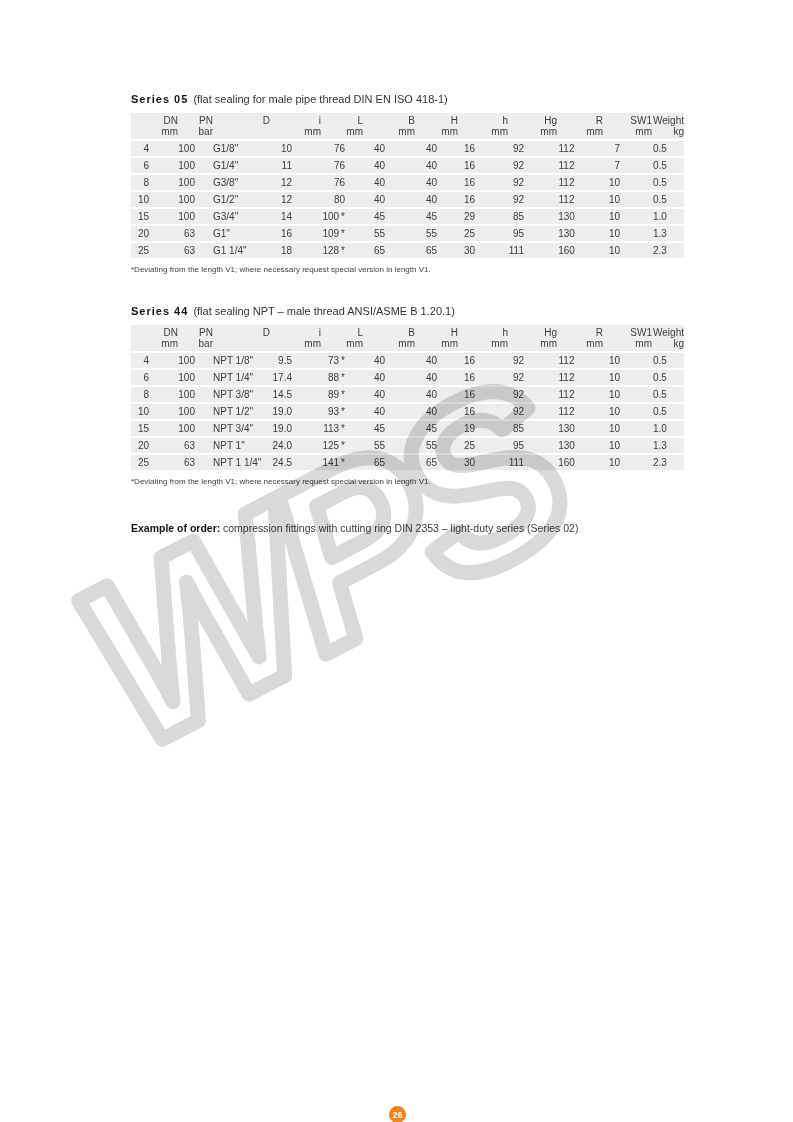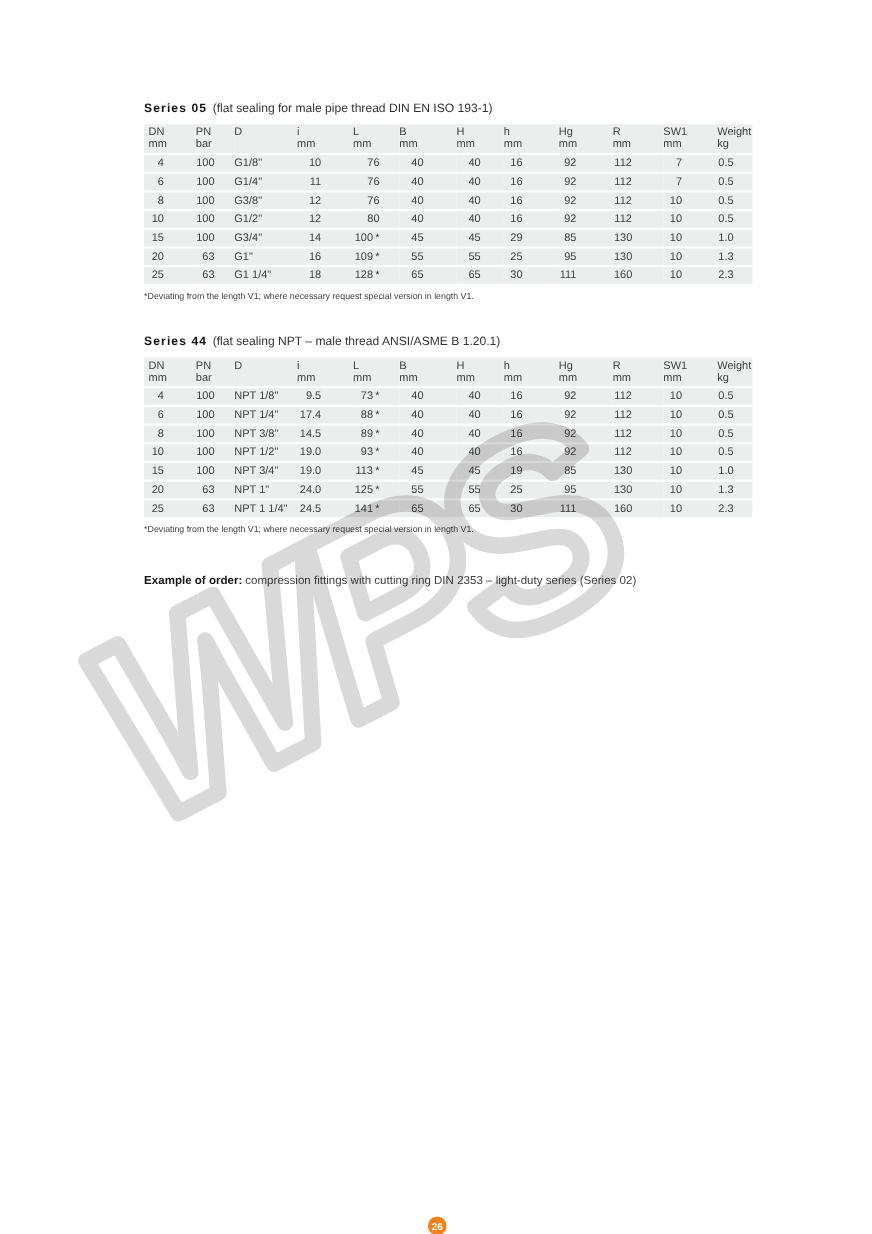--- a/index.html
+++ b/index.html
@@ -5,21 +5,21 @@
   html,body{margin:0;padding:0;}
   body{
     width:793px;height:1122px;position:relative;background:#ffffff;
     font-family:"Liberation Sans", sans-serif;color:#3d3d3d;overflow:hidden;
   }
   .sheet-section{position:absolute;left:131px;width:553px;}
   .sec-title{font-size:11px;line-height:12px;color:#333;margin:0 0 6px 0;white-space:nowrap;}
   .sec-title .tbold{font-weight:bold;color:#141414;letter-spacing:1px;margin-right:2px;}
   table.spec{border-collapse:separate;border-spacing:0 2px;table-layout:fixed;width:553px;}
   .spec th,.spec td{background:#eceded;font-size:10px;color:#3d3d3d;font-weight:normal;white-space:nowrap;overflow:hidden;}
-  .spec th{text-align:left;vertical-align:top;padding:2px 0;line-height:11px;margin-top:36px;}
+  .spec th{text-align:right;vertical-align:top;padding:2px 0;line-height:11px;margin-top:36px;}
   .spec th .u{display:block;}
   .spec td{padding:1px 0;line-height:13px;}
   .spec th.c0{padding-left:4px;}
   .spec td.c0{text-align:right;padding-right:29px;}
   .spec td.c1{text-align:right;padding-right:18px;}
   .spec td.c2{text-align:left;}
   .spec td.c3{text-align:right;padding-right:29px;}
   .spec td.c4{text-align:right;padding-right:18px;}
   .spec td.c5{text-align:right;padding-right:30px;}
   .spec td.c6{text-align:right;padding-right:21px;}
@@ -36,21 +36,21 @@
   .page-badge{
     position:absolute;left:389px;top:1106px;width:17px;height:17px;border-radius:50%;
     color:#fff;font-size:9px;font-weight:bold;display:flex;align-items:center;justify-content:center;
   }
   .watermark{position:absolute;left:0;top:0;pointer-events:none;mix-blend-mode:multiply;z-index:10;}
 </style>
 </head>
 <body>
 
 <section class="sheet-section" style="top:93px">
-  <p class="sec-title"><span class="tbold">Series 05</span> <span>(flat sealing for male pipe thread DIN EN ISO 193-1)</span></p>
+  <p class="sec-title"><span class="tbold">Series 05</span> <span>(flat sealing for male pipe thread DIN EN ISO 418-1)</span></p>
   <table class="spec">
     <colgroup>
         <col style="width: 47px;">
         <col style="width: 35px;">
         <col style="width: 57px;">
         <col style="width: 51px;">
         <col style="width: 42px;">
         <col style="width: 52px;">
         <col style="width: 43px;">
         <col style="width: 50px;">

